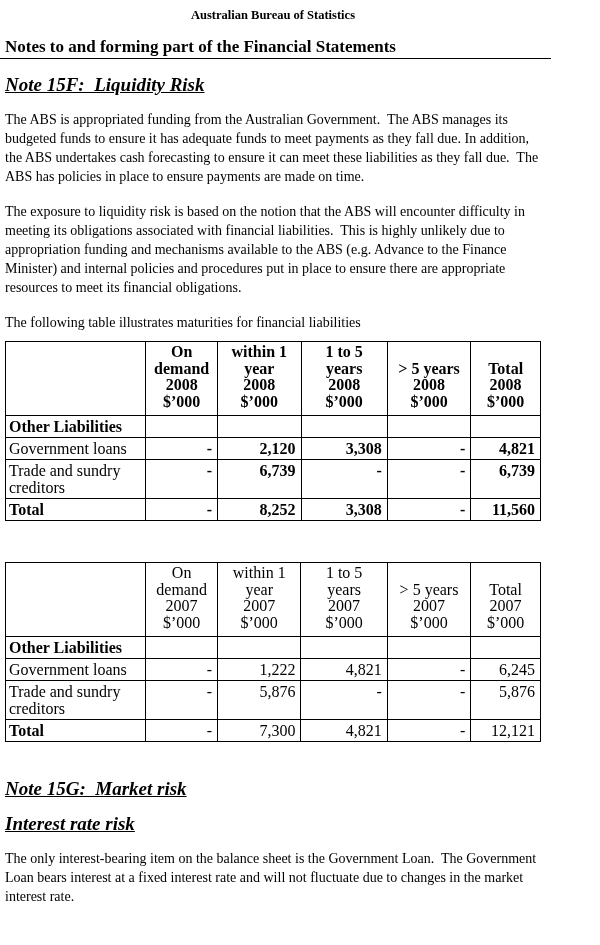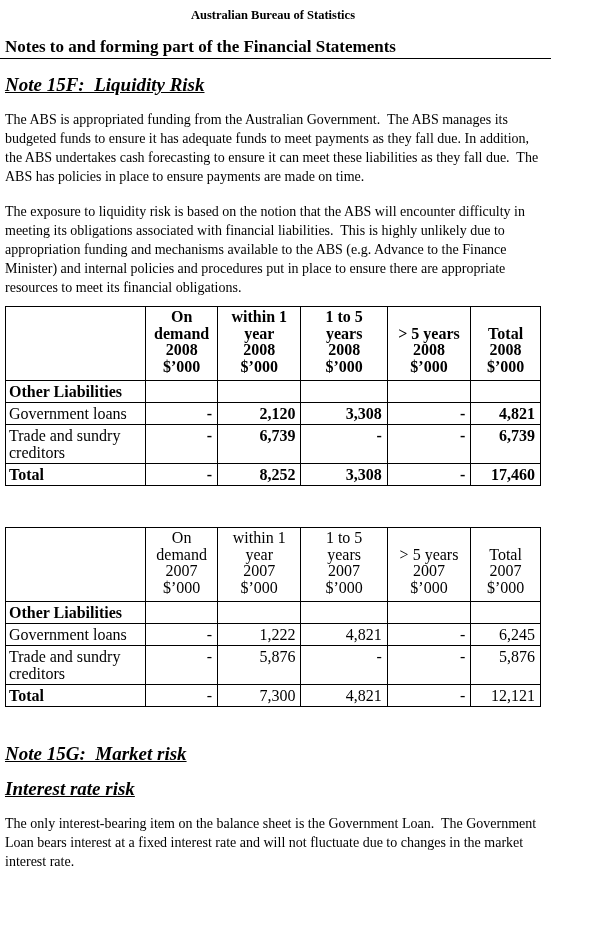--- a/index.html
+++ b/index.html
@@ -31,20 +31,21 @@
 <div class="page">
 
   <div class="org-title">Australian Bureau of Statistics</div>
 
   <div class="doc-header">Notes to and forming part of the Financial Statements</div>
 
   <div class="heading">Note 15F:  Liquidity Risk</div>
 
   <p>The ABS is appropriated funding from the Australian Government.  The ABS manages its budgeted funds to ensure it has adequate funds to meet payments as they fall due. In addition, the ABS undertakes cash forecasting to ensure it can meet these liabilities as they fall due.  The ABS has policies in place to ensure payments are made on time.</p>
   <p>The exposure to liquidity risk is based on the notion that the ABS will encounter difficulty in meeting its obligations associated with financial liabilities.  This is highly unlikely due to appropriation funding and mechanisms available to the ABS (e.g. Advance to the Finance Minister) and internal policies and procedures put in place to ensure there are appropriate resources to meet its financial obligations.</p>
+  <p>The following table illustrates maturities for financial liabilities</p>
 
   <table class="fin t2008">
     <colgroup>
         <col class="c0">
         <col class="c1">
         <col class="c2">
         <col class="c3">
         <col class="c4">
         <col class="c5">
       </colgroup>
@@ -93,21 +94,21 @@
       <td class="num">-</td>
       <td class="num">-</td>
       <td class="num">6,739</td>
     </tr>
     <tr>
       <td class="bold">Total</td>
       <td class="num">-</td>
       <td class="num">8,252</td>
       <td class="num">3,308</td>
       <td class="num">-</td>
-      <td class="num">17,460</td>
+      <td class="num">11,560</td>
     </tr>
   </tbody>
     </table>
 
   <table class="fin t2007">
     <colgroup>
         <col class="c0">
         <col class="c1">
         <col class="c2">
         <col class="c3">

